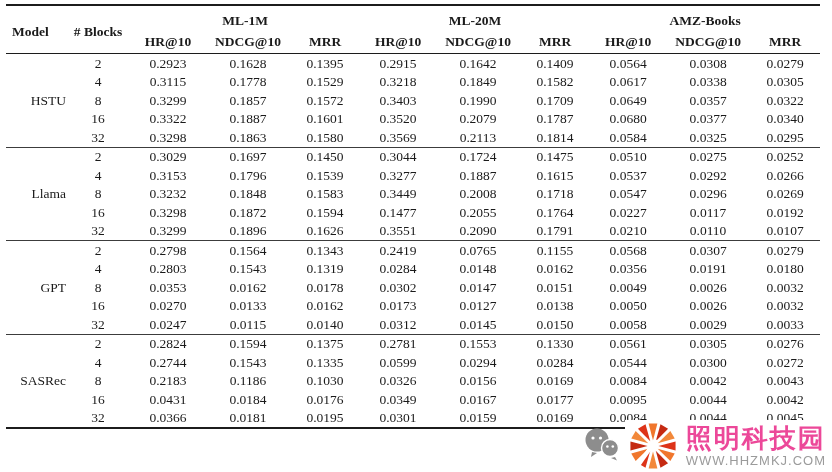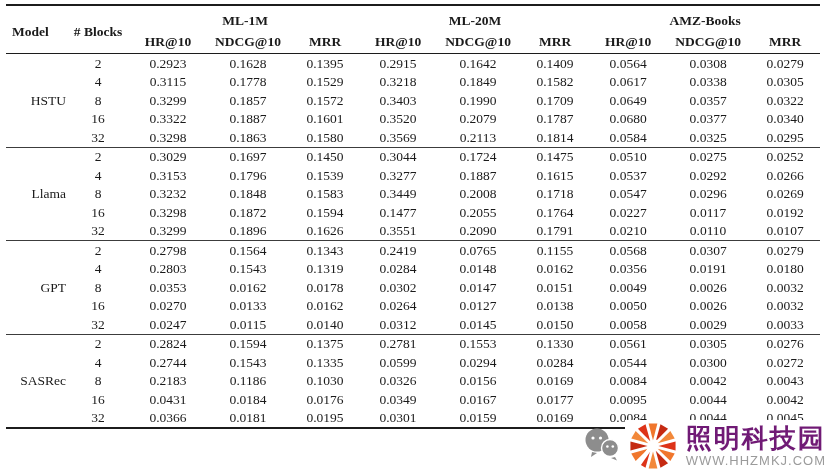--- a/index.html
+++ b/index.html
@@ -30,21 +30,21 @@
     position:absolute; right:0; bottom:0; height:52px;
     display:flex; align-items:flex-start;
   }
   .wechat { margin-top:7px; margin-right:3px; }
   .wm-white {
     background:#ffffff; height:52px; display:flex; align-items:center; padding-left:3px;
   }
   .starburst { margin-right:4px; }
   .wm-text { display:flex; flex-direction:column; align-items:center; padding-right:2px;
     font-family:"Liberation Sans","DejaVu Sans",sans-serif; }
-  .wm-brand { font-size:26px; font-weight:bold; color:#701a75; letter-spacing:2px; line-height:1.1; white-space:nowrap; }
+  .wm-brand { font-size:26px; font-weight:bold; color:#ec4899; letter-spacing:2px; line-height:1.1; white-space:nowrap; }
   .wm-site { display:flex; align-items:center; width:100%; margin-top:1px; }
   .wm-site .rule { flex:1; height:1px; background:#b5b5b5; }
   .wm-site .site-label { font-size:13px; color:#9b9b9b; letter-spacing:1px; padding:0 4px; white-space:nowrap; }
 </style>
 </head>
 <body>
 
 <div class="page">
 
   <table class="results">
@@ -243,21 +243,21 @@
           <td>0.0151</td>
           <td>0.0049</td>
           <td>0.0026</td>
           <td>0.0032</td>
         </tr>
         <tr>
           <td>16</td>
           <td>0.0270</td>
           <td>0.0133</td>
           <td>0.0162</td>
-          <td>0.0264</td>
+          <td>0.0173</td>
           <td>0.0127</td>
           <td>0.0138</td>
           <td>0.0050</td>
           <td>0.0026</td>
           <td>0.0032</td>
         </tr>
         <tr>
           <td>32</td>
           <td>0.0247</td>
           <td>0.0115</td>

